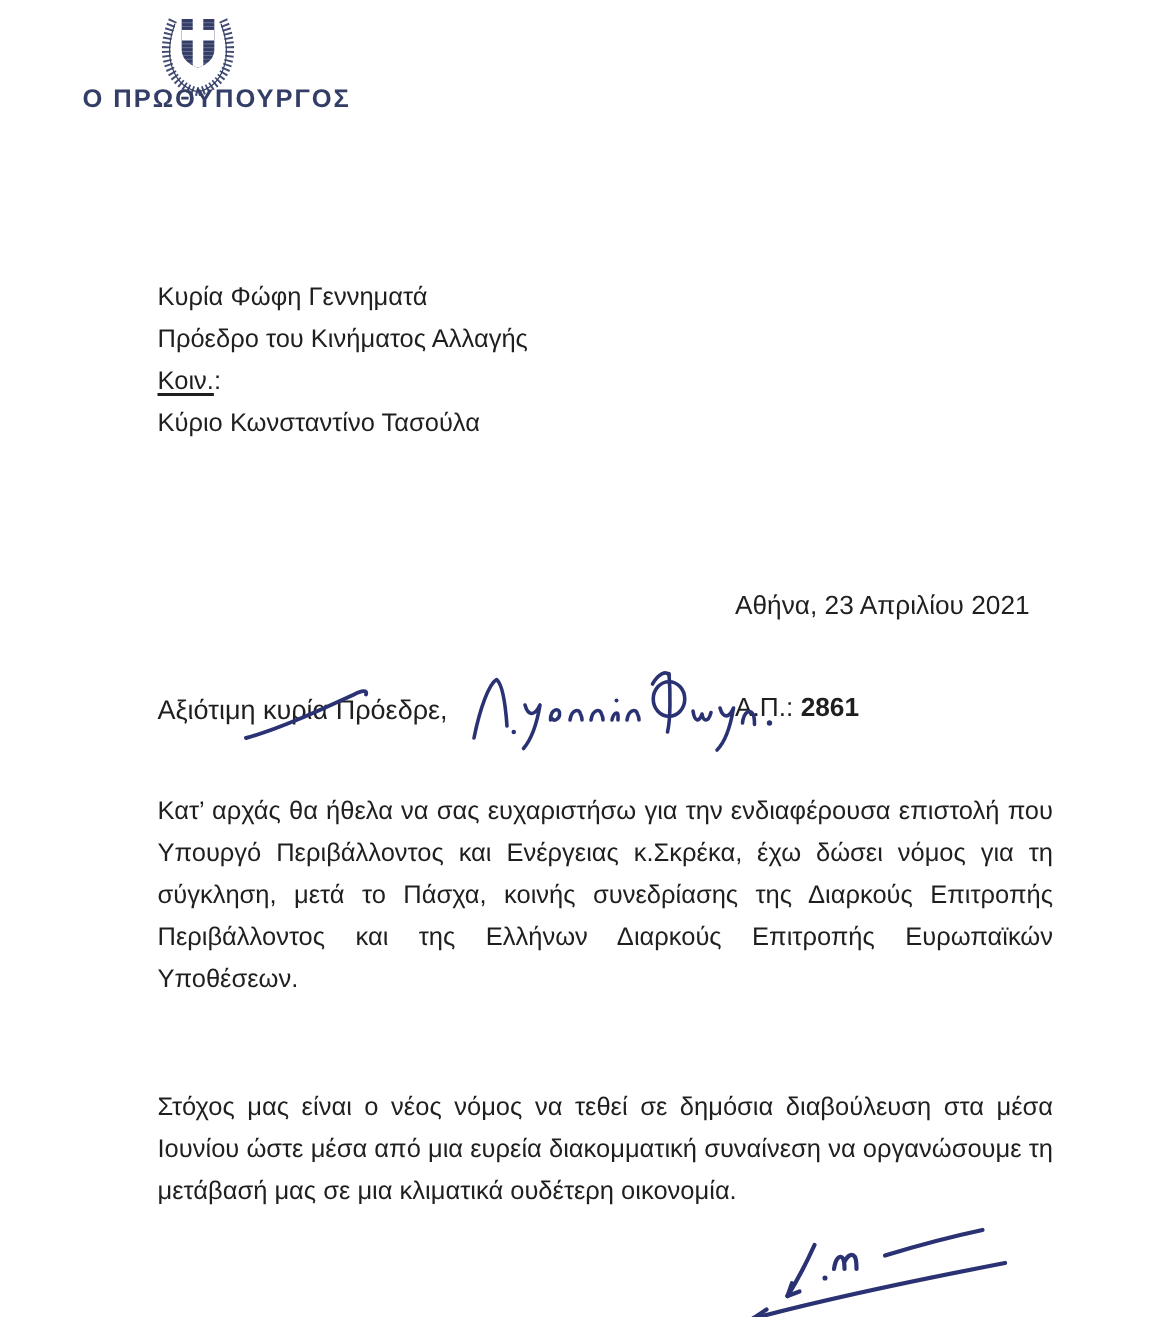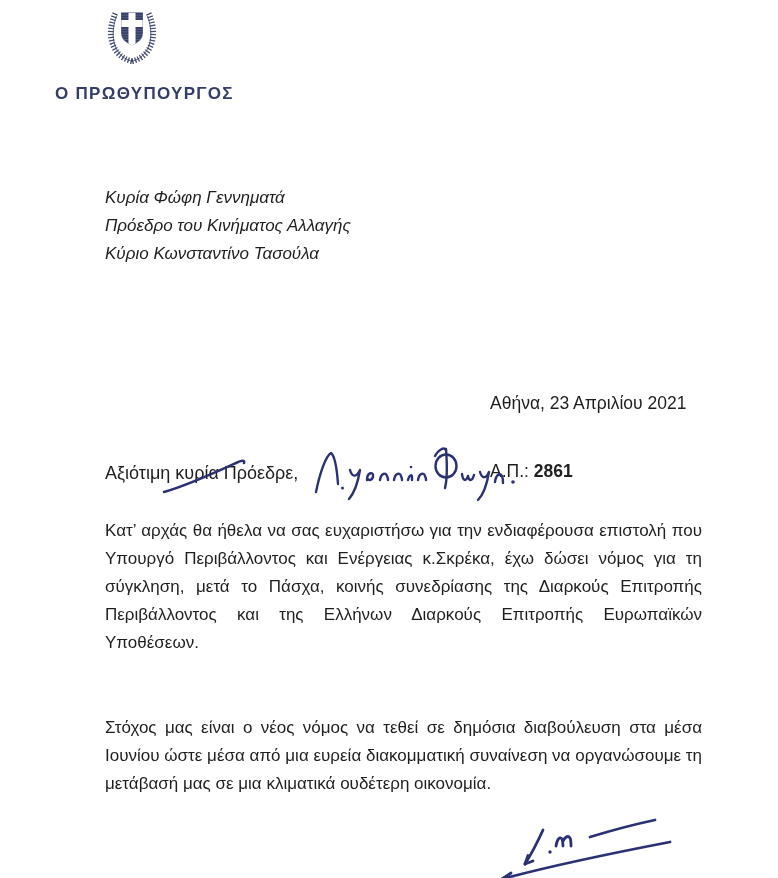--- a/index.html
+++ b/index.html
@@ -15,40 +15,40 @@
     background:var(--page-background);
     overflow:hidden;
     font-family:"Liberation Sans","DejaVu Sans",sans-serif;
     color:var(--body-text);
     margin:0 auto;
   }
   .abs{position:absolute;}
   
   .emblem{left:100px;top:6px;}
   .lh-title{
-    left:55px;top:84px;
+    left:55px;top:56px;
     font-size:17px;font-weight:700;letter-spacing:1.3px;
     color:var(--letterhead-navy);line-height:20px;white-space:nowrap;
   }
   
   .recipient{left:105px;top:184px;font-size:17px;line-height:28px;}
-  .recipient .rline{height:28px;white-space:nowrap;font-style:italic;}
+  .recipient .rline{height:28px;white-space:nowrap;}
   .uline{text-decoration:underline;text-underline-offset:3px;text-decoration-thickness:1.5px;}
   
   .refblock{left:490px;top:349px;font-size:17.5px;line-height:28px;}
   .refblock .rline{height:28px;white-space:nowrap;margin-top:40px;}
   .bold{font-weight:700;}
   
   .salutation{left:105px;top:459px;font-size:18px;line-height:28px;white-space:nowrap;}
   .strike-svg{left:160px;top:452px;pointer-events:none;}
   .handnote-svg{left:312px;top:436px;pointer-events:none;}
   .ink{stroke:var(--ink-blue);fill:none;stroke-linecap:round;stroke-linejoin:round;}
   .ink-fill{fill:var(--ink-blue);}
   
-  .para{left:105px;width:597px;font-size:17px;line-height:28px;}
+  .para{left:105px;width:597px;font-size:17px;line-height:28px;margin-top:10px;}
   .para1{top:517px;}
   .para2{top:714px;}
   .jline{text-align:justify;text-align-last:justify;min-height:28px;}
   .jline.last-line{text-align-last:left;}
   
   .signature-svg{left:488px;top:815px;}
 </style>
 </head>
 <body>
 
@@ -83,20 +83,21 @@
       <rect x="44.5" y="10" width="11" height="51" fill="#ffffff"></rect>
       <rect x="33" y="21.5" width="34" height="11" fill="#ffffff"></rect>
     </g>
   </svg>
 
   <div class="abs lh-title">Ο ΠΡΩΘΥΠΟΥΡΓΟΣ</div>
 
   <div class="abs recipient">
     <div class="rline">Κυρία Φώφη Γεννηματά</div>
     <div class="rline">Πρόεδρο του Κινήματος Αλλαγής</div>
+    <div class="rline"><span class="uline">Κοιν.</span><span>:</span></div>
     <div class="rline">Κύριο Κωνσταντίνο Τασούλα</div>
   </div>
 
   <div class="abs refblock">
     <div class="rline">Αθήνα, 23 Απριλίου 2021</div>
     <div class="rline"><span>Α.Π.:</span>&nbsp;<span class="bold">2861</span></div>
   </div>
 
   <div class="abs salutation"><span>Αξιότιμη </span><span>κυρία</span><span> Πρόεδρε,</span></div>
 

